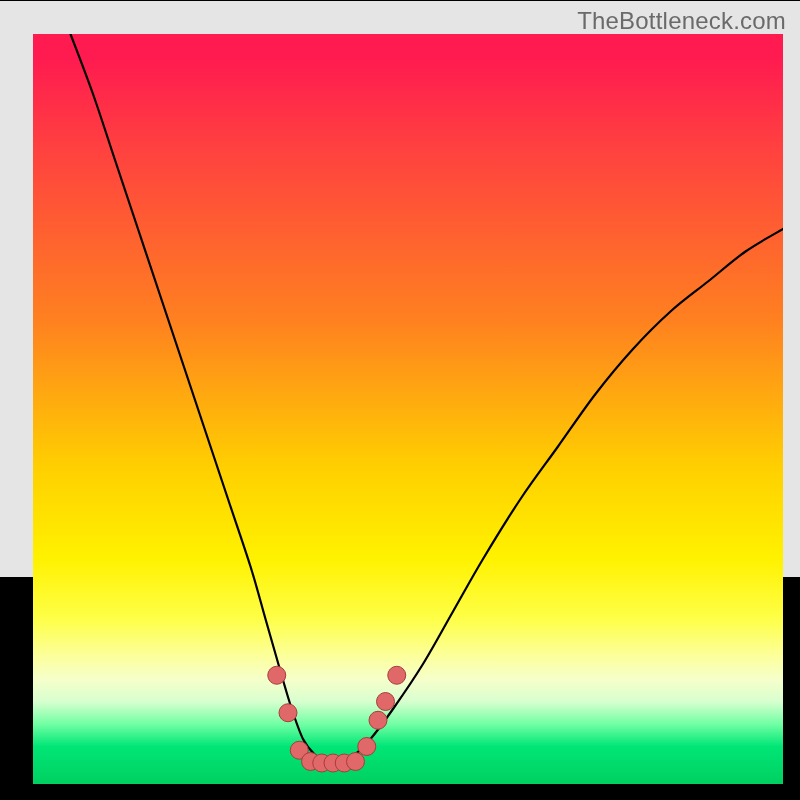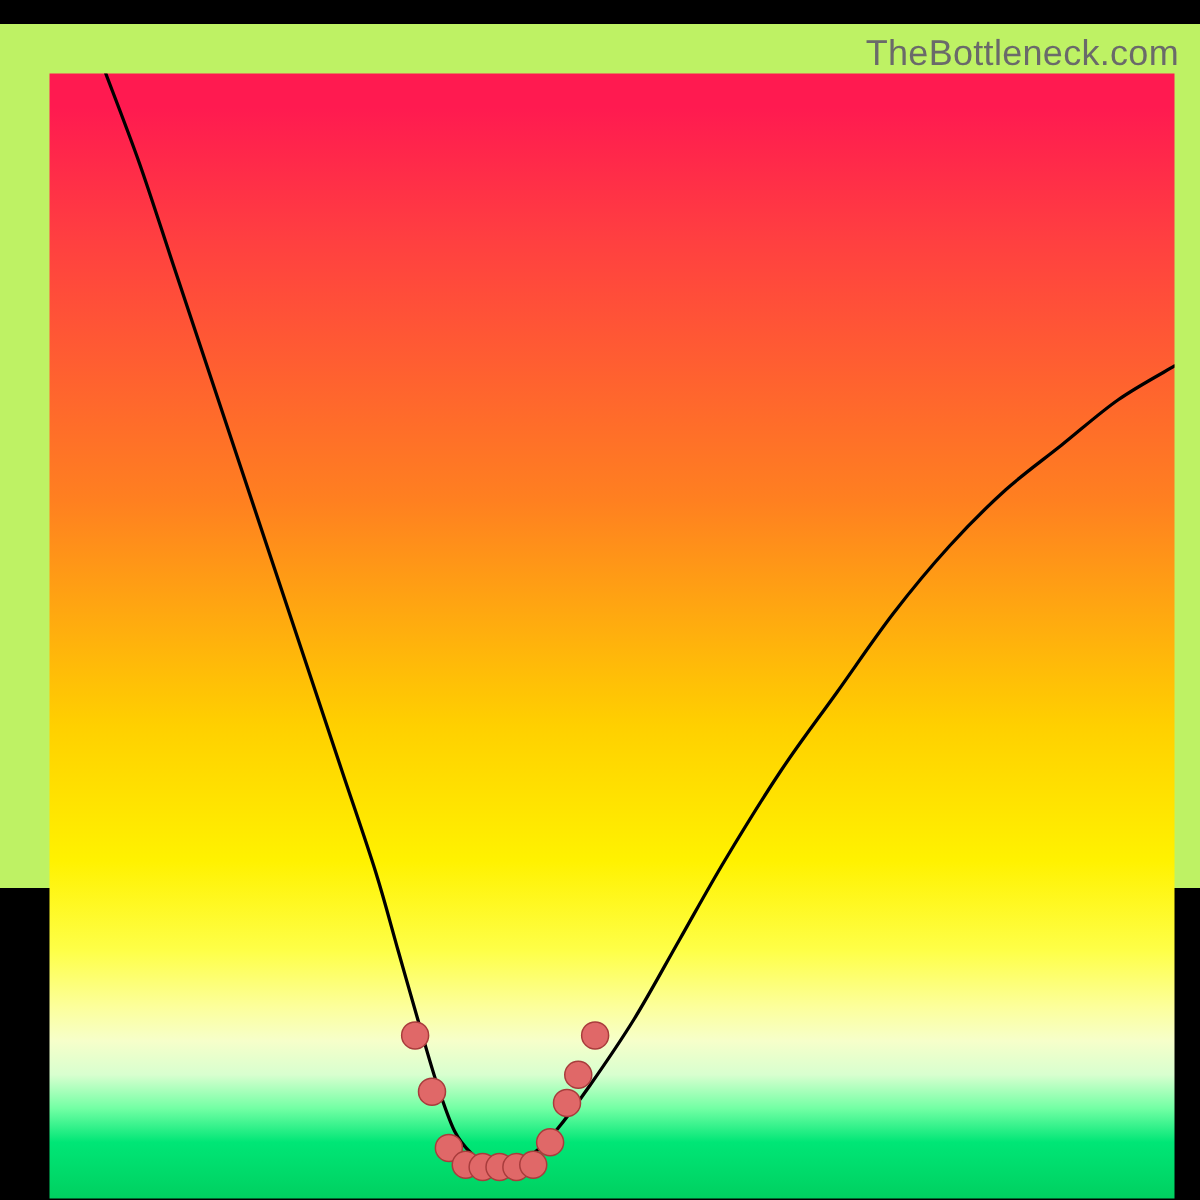--- a/index.html
+++ b/index.html
@@ -7,24 +7,24 @@
     padding: 0;
     width: 800px;
     height: 800px;
     background: #000;
     overflow: hidden;
     font-family: Arial, Helvetica, sans-serif;
   }
   .frame {
     position: absolute;
     left: 0;
-    top: 16px;
+    top: 1px;
     width: 800px;
     height: 576px;
-    background: #bef264;
+    background: #e5e5e5;
   }
   .plot-area {
     position: absolute;
     left: 33px;
     top: 33px;
     width: 750px;
     height: 750px;
     background: linear-gradient(
       to bottom,
       #ff1a50 0%,

